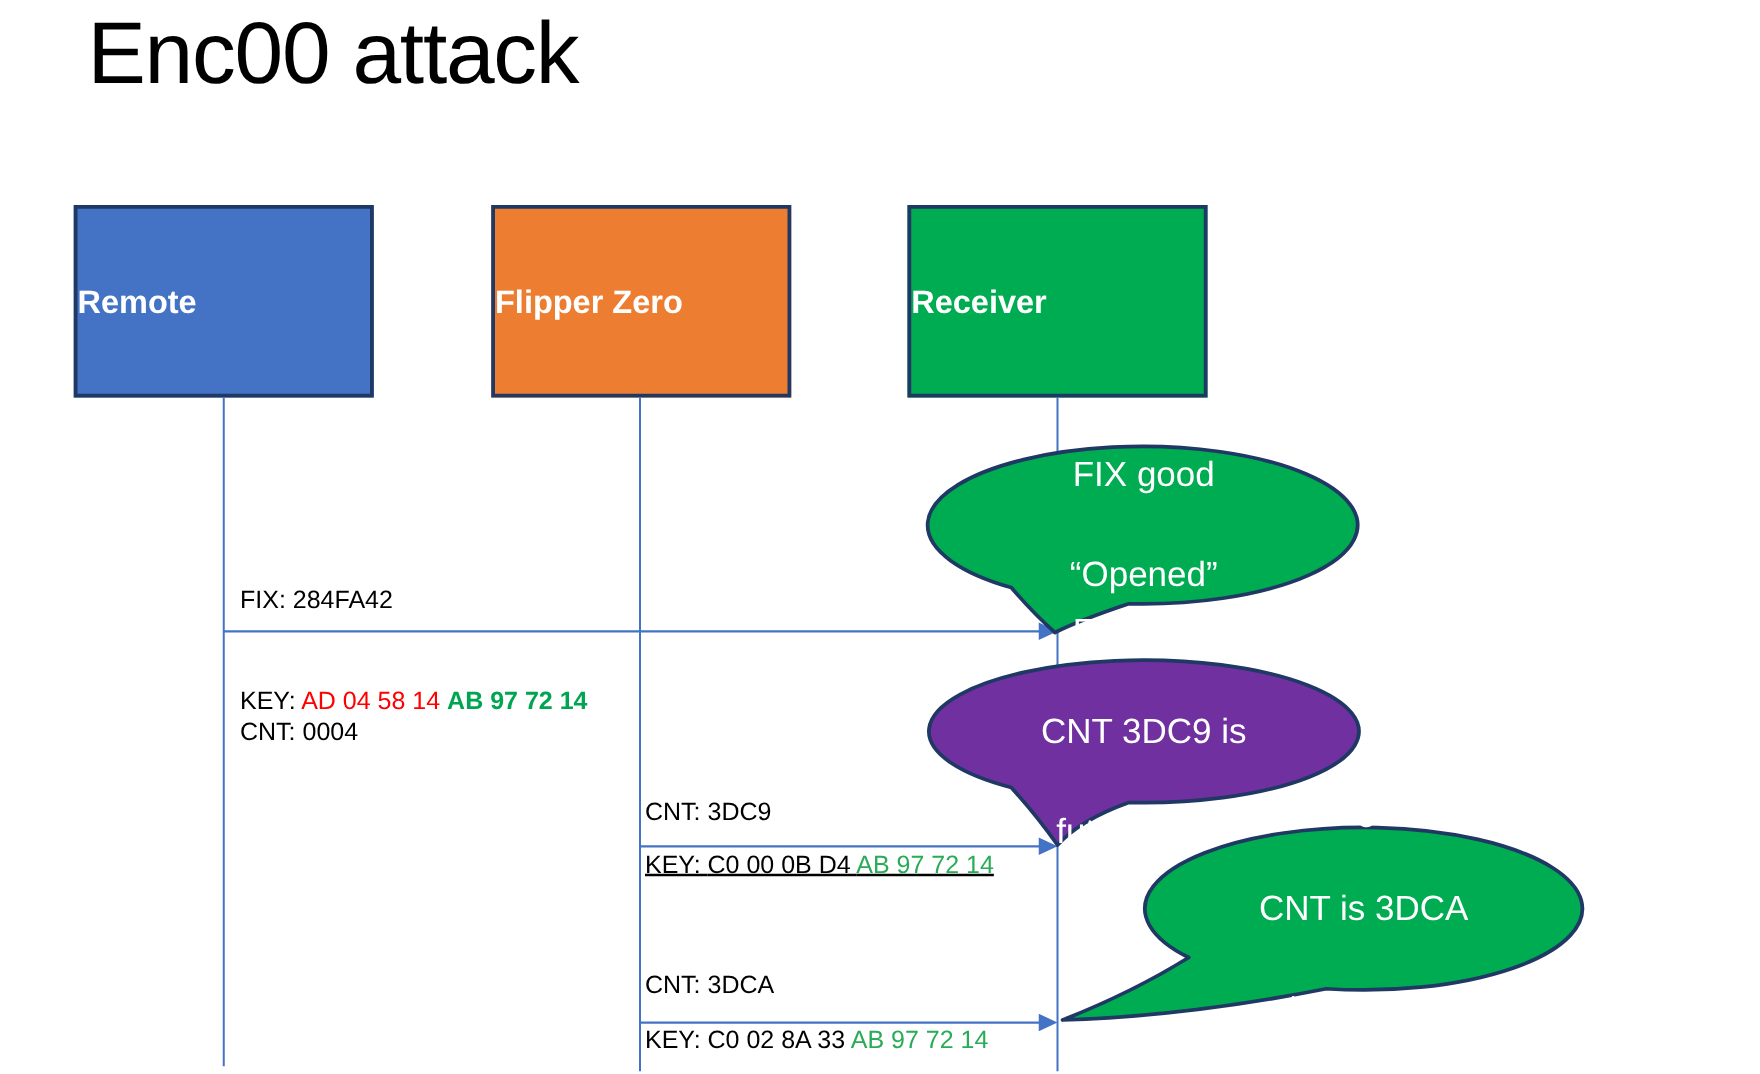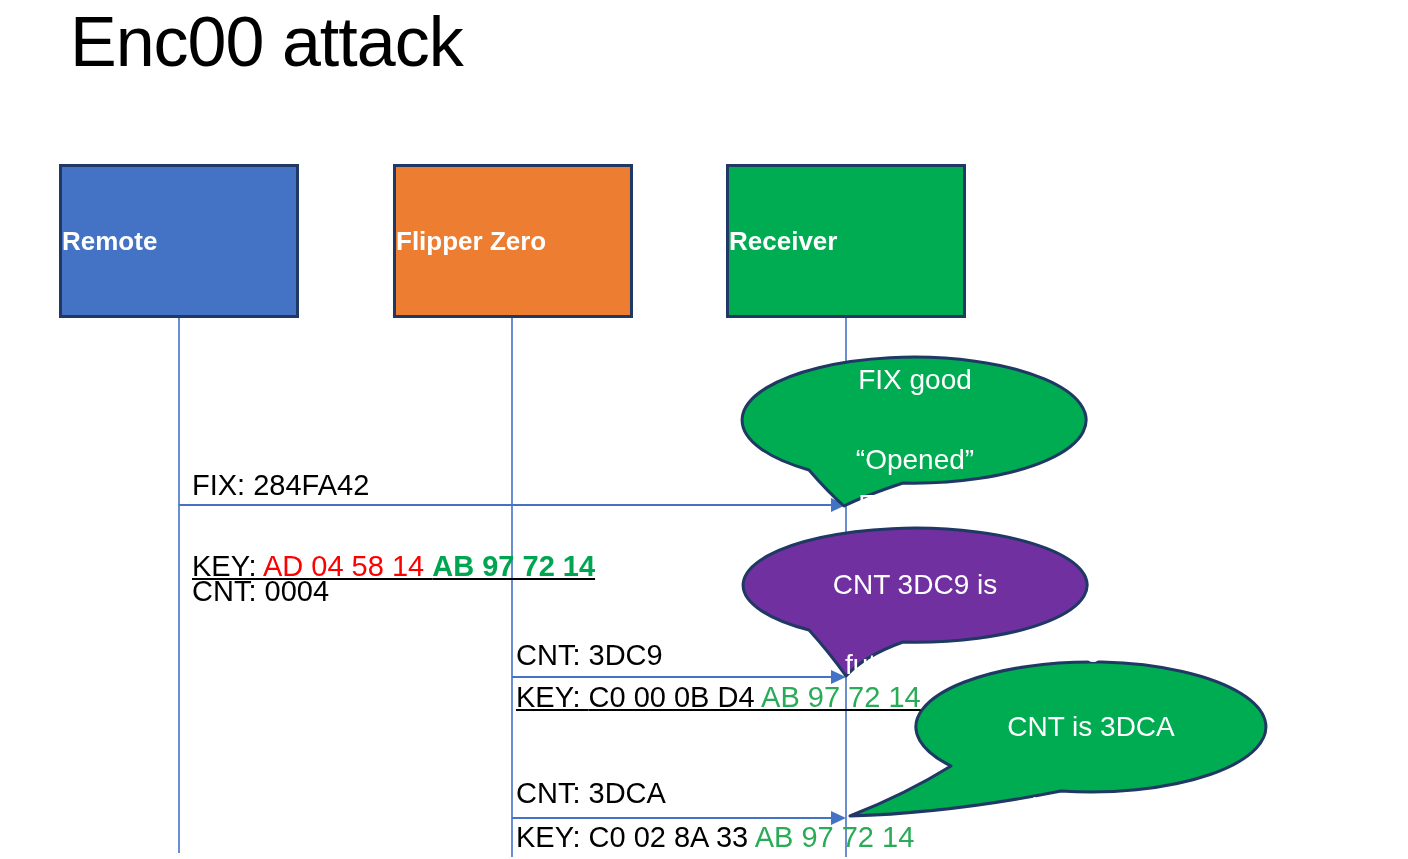--- a/index.html
+++ b/index.html
@@ -49,21 +49,21 @@
   }
   .lifeline { stroke: var(--c-connector, #4472C4); stroke-width: 1.6; fill: none; }
   .arrow-line { stroke: var(--c-connector, #4472C4); stroke-width: 1.8; fill: none; }
   .arrow-head { fill: var(--c-connector, #4472C4); stroke: none; }
   .bubble { stroke: var(--c-border, #1F3864); stroke-width: 3; stroke-linejoin: round; }
   .bubble-green  { fill: var(--c-callout_green, #00AC51); }
   .bubble-purple { fill: var(--c-callout_purple, #7030A0); }
 
   .msg {
     position: absolute;
-    font-size: 29px;
+    font-size: 20px;
     line-height: 1.05;
     color: #000000;
     white-space: nowrap;
   }
   .key-red   { color: var(--c-key_red, #FF0000); }
   .key-green-bold { color: var(--c-key_green_bold, #00A551); font-weight: 700; }
   .key-green { color: var(--c-key_green, #29AB57); }
 
   .callout-text {
     position: absolute;
@@ -119,21 +119,21 @@
     <path class="bubble bubble-purple" d="M 809 630 A 172 57 0 1 1 903 642 Q 864 656 846 676 Q 829 652 809 630 Z"></path>
     <path class="bubble bubble-green" d="M 951 766 A 175 65 0 1 1 1061 791 Q 950 813 850 816 Q 906 794 951 766 Z"></path>
   </svg>
 
   <div class="msg" style="left:192px; top:470px;">
     <span>FIX: 284FA42</span>
   </div>
   <div class="msg" style="left:192px; top:536px;margin-top:40px;">
     <span>CNT: 0004</span>
   </div>
-  <div class="msg" style="left:192px; top:551px;text-decoration:underline;">
+  <div class="msg" style="left:192px; top:551px;">
     <span>KEY: </span><span class="key-red">AD 04 58 14 </span><span class="key-green-bold">AB 97 72 14</span>
   </div>
 
   <div class="msg" style="left:516px; top:640px;">
     <span>CNT: 3DC9</span>
   </div>
   <div class="msg" style="left:516px; top:682px;text-decoration:underline;">
     <span>KEY: </span><span>C0 00 0B D4 </span><span class="key-green">AB 97 72 14</span>
   </div>
 

